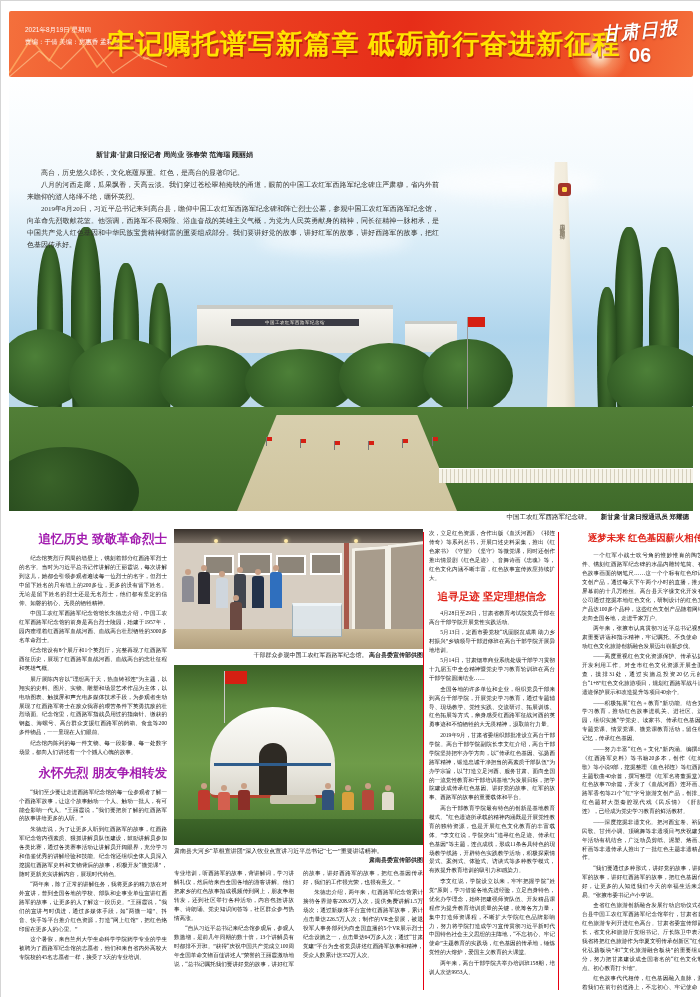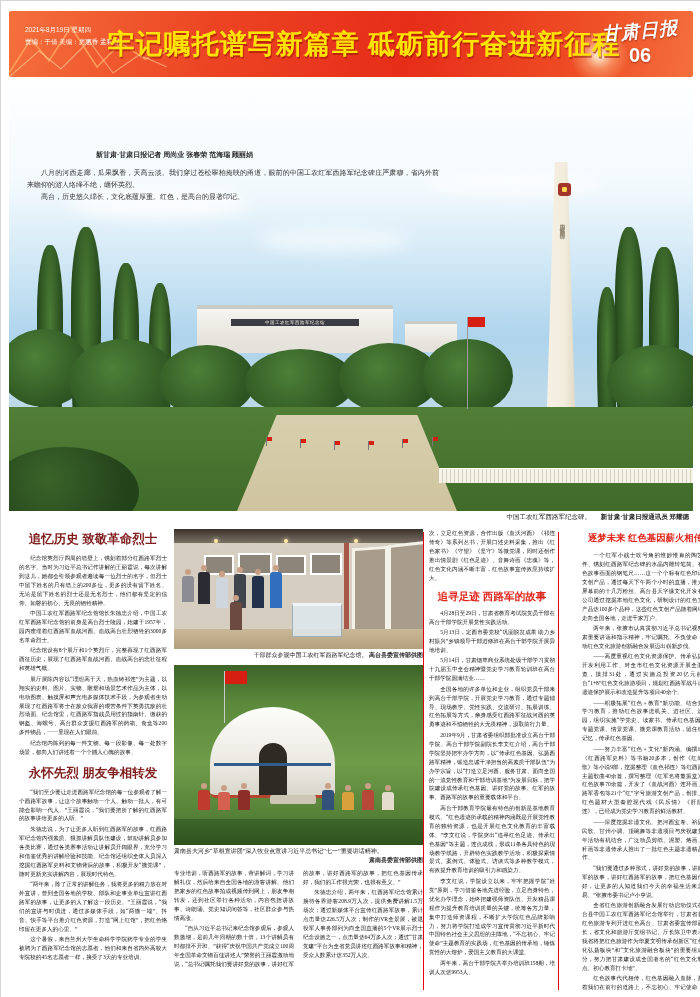--- a/index.html
+++ b/index.html
@@ -60,21 +60,21 @@
   
   .para{font-size:5.6px;line-height:1.6;text-align:justify;text-indent:2em;margin:0 0 1.5px;color:#141414;
         font-family:"Liberation Serif",serif;}
   .noindent{text-indent:0;}
   .col{position:absolute;top:528px;overflow:hidden;}
   .col1{left:18px;width:148px;height:464px;}
   .col2{left:173px;width:249px;height:464px;}
   .col3{left:428px;width:126px;height:464px;}
   .col4{left:581px;width:127px;height:464px;}
   .vrule{position:absolute;top:531px;width:1px;height:458px;background:#e60012;}
-  .h1c{font-size:12.5px;font-weight:900;color:#7f1d1d;text-align:center;margin:2px 0 6px;white-space:nowrap;}
+  .h1c{font-size:12.5px;font-weight:900;color:#a21caf;text-align:right;margin:2px 0 6px;white-space:nowrap;}
   .h1c.mid{margin-top:8px;}
   .h3c{font-size:10.6px;font-weight:900;color:#e0251b;text-align:center;margin:7px 0 5px;white-space:nowrap;}
   .h4c{font-size:9.4px;font-weight:900;color:#e0251b;text-align:center;margin:3px 0 6px;white-space:nowrap;}
   
   .photo1{position:relative;width:249px;height:120px;overflow:hidden;background:#d7cec2;}
   .p1-ceiling{position:absolute;left:0;top:0;width:100%;height:14px;background:linear-gradient(180deg,#39322c,#7b7065);}
   .spot{position:absolute;top:10px;width:4px;height:4px;border-radius:50%;background:#ffe9a8;box-shadow:0 0 4px #ffe9a8;}
   .frame{position:absolute;background:#8d8579;border:2px solid #fff;}
   .bigframe{position:absolute;background:#a89c8c;border:3px solid #f4f1e8;}
   .pillar{position:absolute;background:#a8584a;}
@@ -163,22 +163,23 @@
     <div class="smallflag" style="left:258px;top:360px;"></div>
     <div class="smallflag" style="left:292px;top:362px;"></div>
     <div class="smallflag" style="left:326px;top:364px;"></div>
     <div class="smallflag" style="left:360px;top:364px;"></div>
     <div class="smallflag" style="left:394px;top:362px;"></div>
     <div class="smallflag" style="left:424px;top:360px;"></div>
   </div>
 
   <div class="byline">新甘肃·甘肃日报记者 周尚业 张春荣 范海瑞 顾丽娟</div>
   <div class="intro">
+      <p class="ipara">高台，历史悠久绵长，文化底蕴厚重。红色，是高台的显著印记。</p>
       <p class="ipara">八月的河西走廊，瓜果飘香，天高云淡。我们穿过苍松翠柏掩映的甬道，眼前的中国工农红军西路军纪念碑庄严肃穆，省内外前来瞻仰的游人络绎不绝，缅怀英烈。</p>
-      <p class="ipara">高台，历史悠久绵长，文化底蕴厚重。红色，是高台的显著印记。</p>
+      <p class="ipara">2019年8月20日，习近平总书记来到高台县，瞻仰中国工农红军西路军纪念碑和阵亡烈士公墓，参观中国工农红军西路军纪念馆，向革命先烈敬献花篮。他强调，西路军不畏艰险、浴血奋战的英雄主义气概，为党为人民英勇献身的精神，同长征精神一脉相承，是中国共产党人红色基因和中华民族宝贵精神财富的重要组成部分。我们要讲好党的故事，讲好红军的故事，讲好西路军的故事，把红色基因传承好。</p>
     </div>
   <div class="cap-main">
     <span>中国工农红军西路军纪念碑。</span>
     <span class="credit">新甘肃·甘肃日报通讯员 郑耀德</span>
   </div>
 
   <div class="vrule" style="left:422px;"></div>
   <div class="vrule" style="left:557px;"></div>
 
   <div class="col col1">
@@ -294,21 +295,21 @@
       <p class="para noindent">专业培训，听西路军的故事，背讲解词，学习讲解礼仪，然后给来自全国各地的游客讲解。他们把家乡的红色故事拍成视频传到网上，朋友争相转发，还到社区举行各种活动，内容包括讲故事、诗朗诵、党史知识问答等，社区群众参与热情高涨。</p>
       <div>
           <p class="para">“自从习近平总书记来纪念馆参观后，参观人数激增，是前几年同期的数十倍，13个讲解员有时都排不开班。”获得“庆祝中国共产党成立100周年全国革命文物百佳讲述人”荣誉的王丽霞激动地说，“总书记嘱托我们要讲好党的故事，讲好红军的故事，讲好西路军的故事，把红色基因传承好，我们的工作很光荣，也很有意义。”</p>
           <p class="para">朱德忠介绍，两年来，红西路军纪念馆累计接待各界游客208.9万人次，提供免费讲解1.5万场次；通过新媒体平台宣传红西路军故事，累计点击量达226.5万人次；制作的VR全景展，被退役军人事务部列为向全国直播的5个VR展示烈士纪念设施之一，点击量达64万多人次；通过“甘肃党建”平台为全省党员讲述红西路军故事和精神，受众人数累计达352万人次。</p>
         </div>
     </div>
   </div>
 
   <div class="col col3">
     <p class="para noindent">次，立足红色资源，合作出版《血沃河西》《祁连传奇》等系列丛书，开展口述史料采集，推出《红色家书》《守望》《坚守》等微党课，同时还创作推出情景剧《红色足迹》、音舞诗画《忠魂》等，红色文化内涵不断丰富，红色故事宣传效应持续扩大。</p>
-    <div class="h3c">追寻足迹 西路军的故事</div>
+    <div class="h3c">追寻足迹 坚定理想信念</div>
     <div>
         <p class="para">4月28日至29日，甘肃省教育考试院党员干部在高台干部学院开展党性实践活动。</p>
         <p class="para">5月13日，定西市委党校“巩固脱贫成果 助力乡村振兴”乡镇领导干部进修班在高台干部学院开展异地培训。</p>
         <p class="para">5月14日，甘肃烟草商业系统处级干部学习贯彻十九届五中全会精神暨党史学习教育轮训班在高台干部学院圆满结业……</p>
         <p class="para">全国各地的许多单位和企业，组织党员干部来到高台干部学院，开展党史学习教育，通过专题辅导、现场教学、党性实践、交流研讨、拓展训练、红色拓展等方式，亲身感受红西路军征战河西的英勇事迹和不怕牺牲的大无畏精神，汲取前行力量。</p>
         <p class="para">2019年9月，甘肃省委组织部批准设立高台干部学院。高台干部学院副院长李文红介绍，高台干部学院坚持把牢办学方向，以“传承红色基因、弘扬西路军精神，锻造忠诚干净担当的高素质干部队伍”为办学宗旨，以“打造立足河西、服务甘肃、面向全国的一流党性教育和干部培训基地”为发展目标，把学院建设成传承红色基因、讲好党的故事、红军的故事、西路军的故事的重要载体和平台。</p>
         <p class="para">高台干部教育学院最有特色的创新是基地教育模式。“红色遗迹所承载的精神内涵既是开展党性教育的独特资源，也是开展红色文化教育的丰富载体。”李文红说，学院突出“追寻红色足迹、传承红色基因”等主题，连点成线，形成11条各具特色的现场教学线路，开辟特色实践教学活动，积极探索情景式、案例式、体验式、访谈式等多种教学模式，有效提升教育培训的吸引力和感染力。</p>
         <p class="para">李文红说，学院设立以来，牢牢把握学院“姓党”原则，学习借鉴各地先进经验，立足自身特色，优化办学理念，始终把建强师资队伍、开发精品课程作为提升教育培训质量的关键，统筹各方力量，集中打造师资课程，不断扩大学院红色品牌影响力，努力将学院打造成学习宣传贯彻习近平新时代中国特色社会主义思想的主阵地，“不忘初心、牢记使命”主题教育的实践场，红色基因的传承地，锤炼党性的大熔炉，爱国主义教育的大课堂。</p>
         <p class="para">两年来，高台干部学院共举办培训班158期，培训人次达9953人。</p>
       </div>

